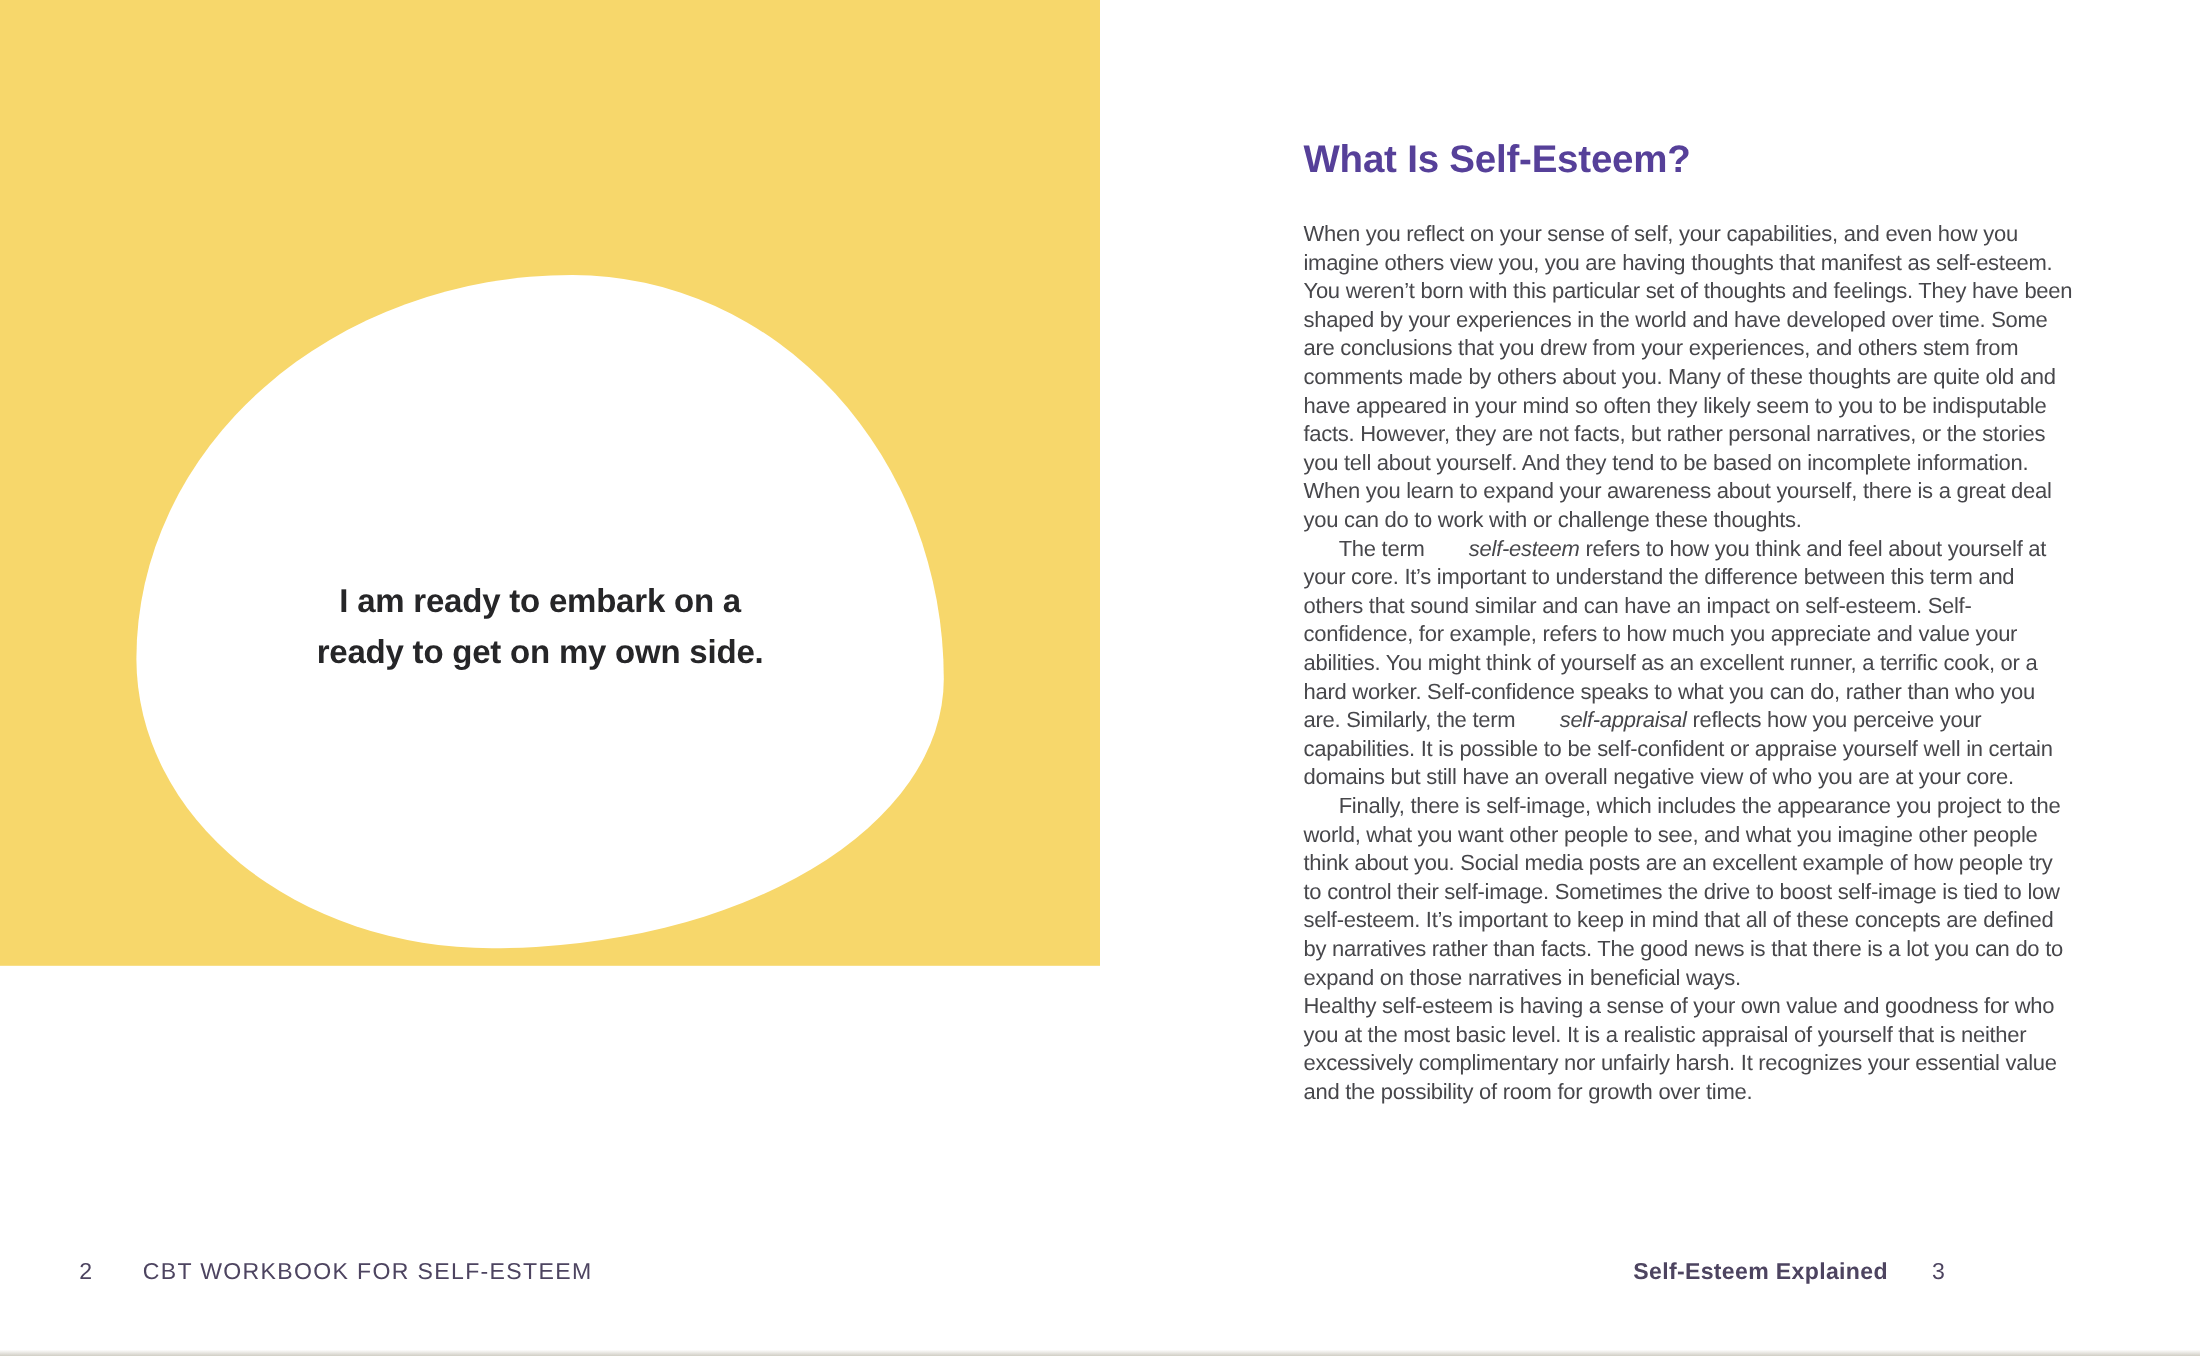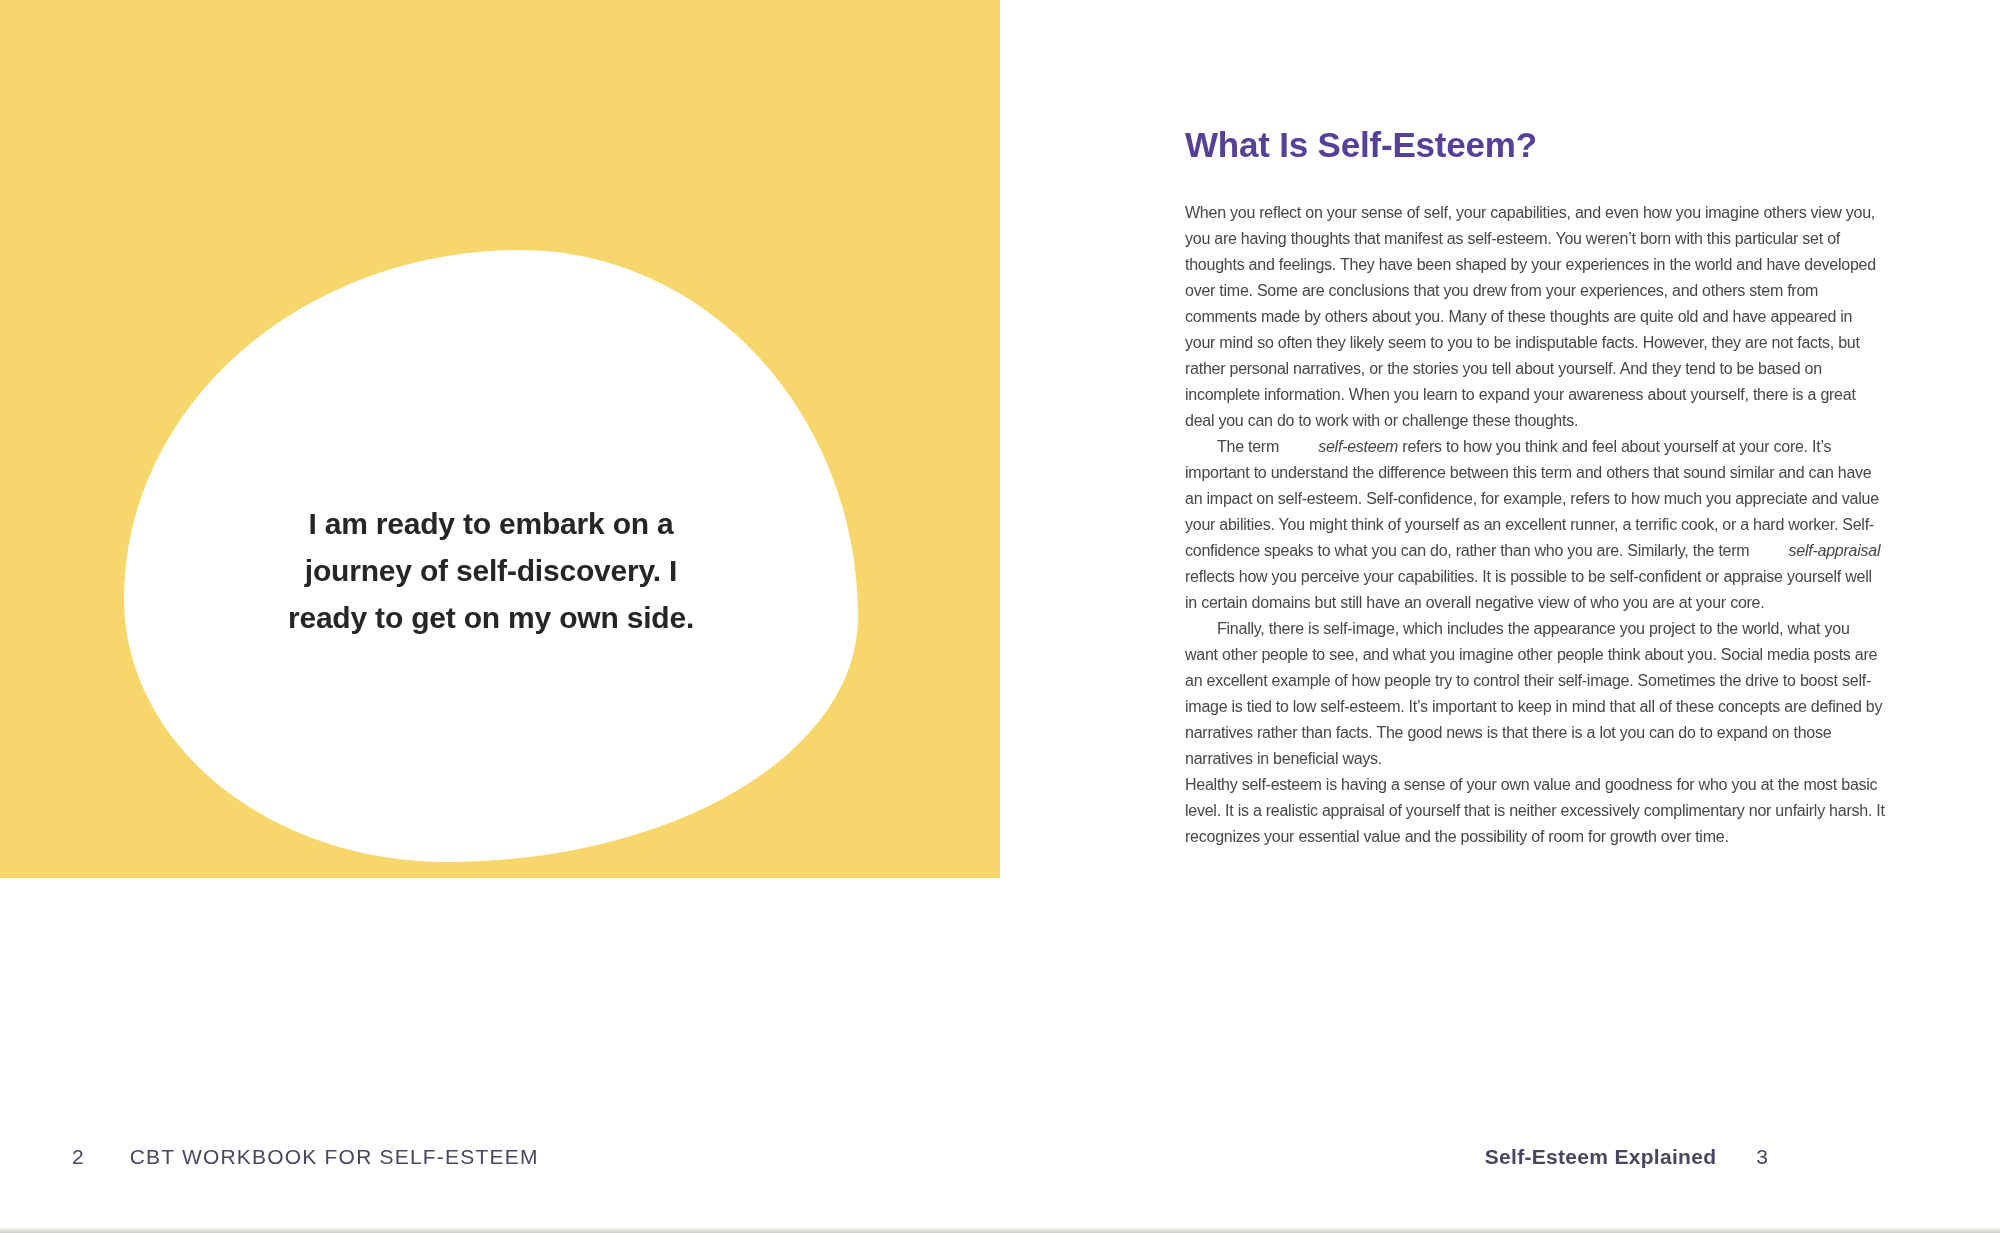--- a/index.html
+++ b/index.html
@@ -54,21 +54,21 @@
   .content h2{
     margin:30px 0 16px 0;
     font-family:"Liberation Serif", serif;
     font-style:italic;
     font-weight:bold;
     font-size:30px;line-height:34px;
     color:var(--subheading-magenta,#A12662);
   }
   .content p{
     margin:0;
-    font-size:16px;
+    font-size:20px;
     line-height:26px;
     letter-spacing:-0.25px;
     color:var(--body-text,#47474B);
   }
   .content p.indent{text-indent:32px;}
   .content em{font-style:italic;margin-left:35px;}
   
   .folio{
     position:absolute;top:1144px;height:26px;
     display:flex;align-items:center;
@@ -82,21 +82,20 @@
 </style>
 </head>
 <body>
 
 <div class="spread">
 
   <section class="page-left">
     <div class="blob">
       <div class="quote">
           <div>I am ready to embark on a</div>
-          <div>journey of self-discovery. I</div>
           <div>ready to get on my own side.</div>
         </div>
     </div>
     <div class="folio folio-left">
       <span class="folio-number">2</span>
       <span class="folio-label">CBT WORKBOOK FOR SELF-ESTEEM</span>
     </div>
   </section>
 
   <section class="page-right">

